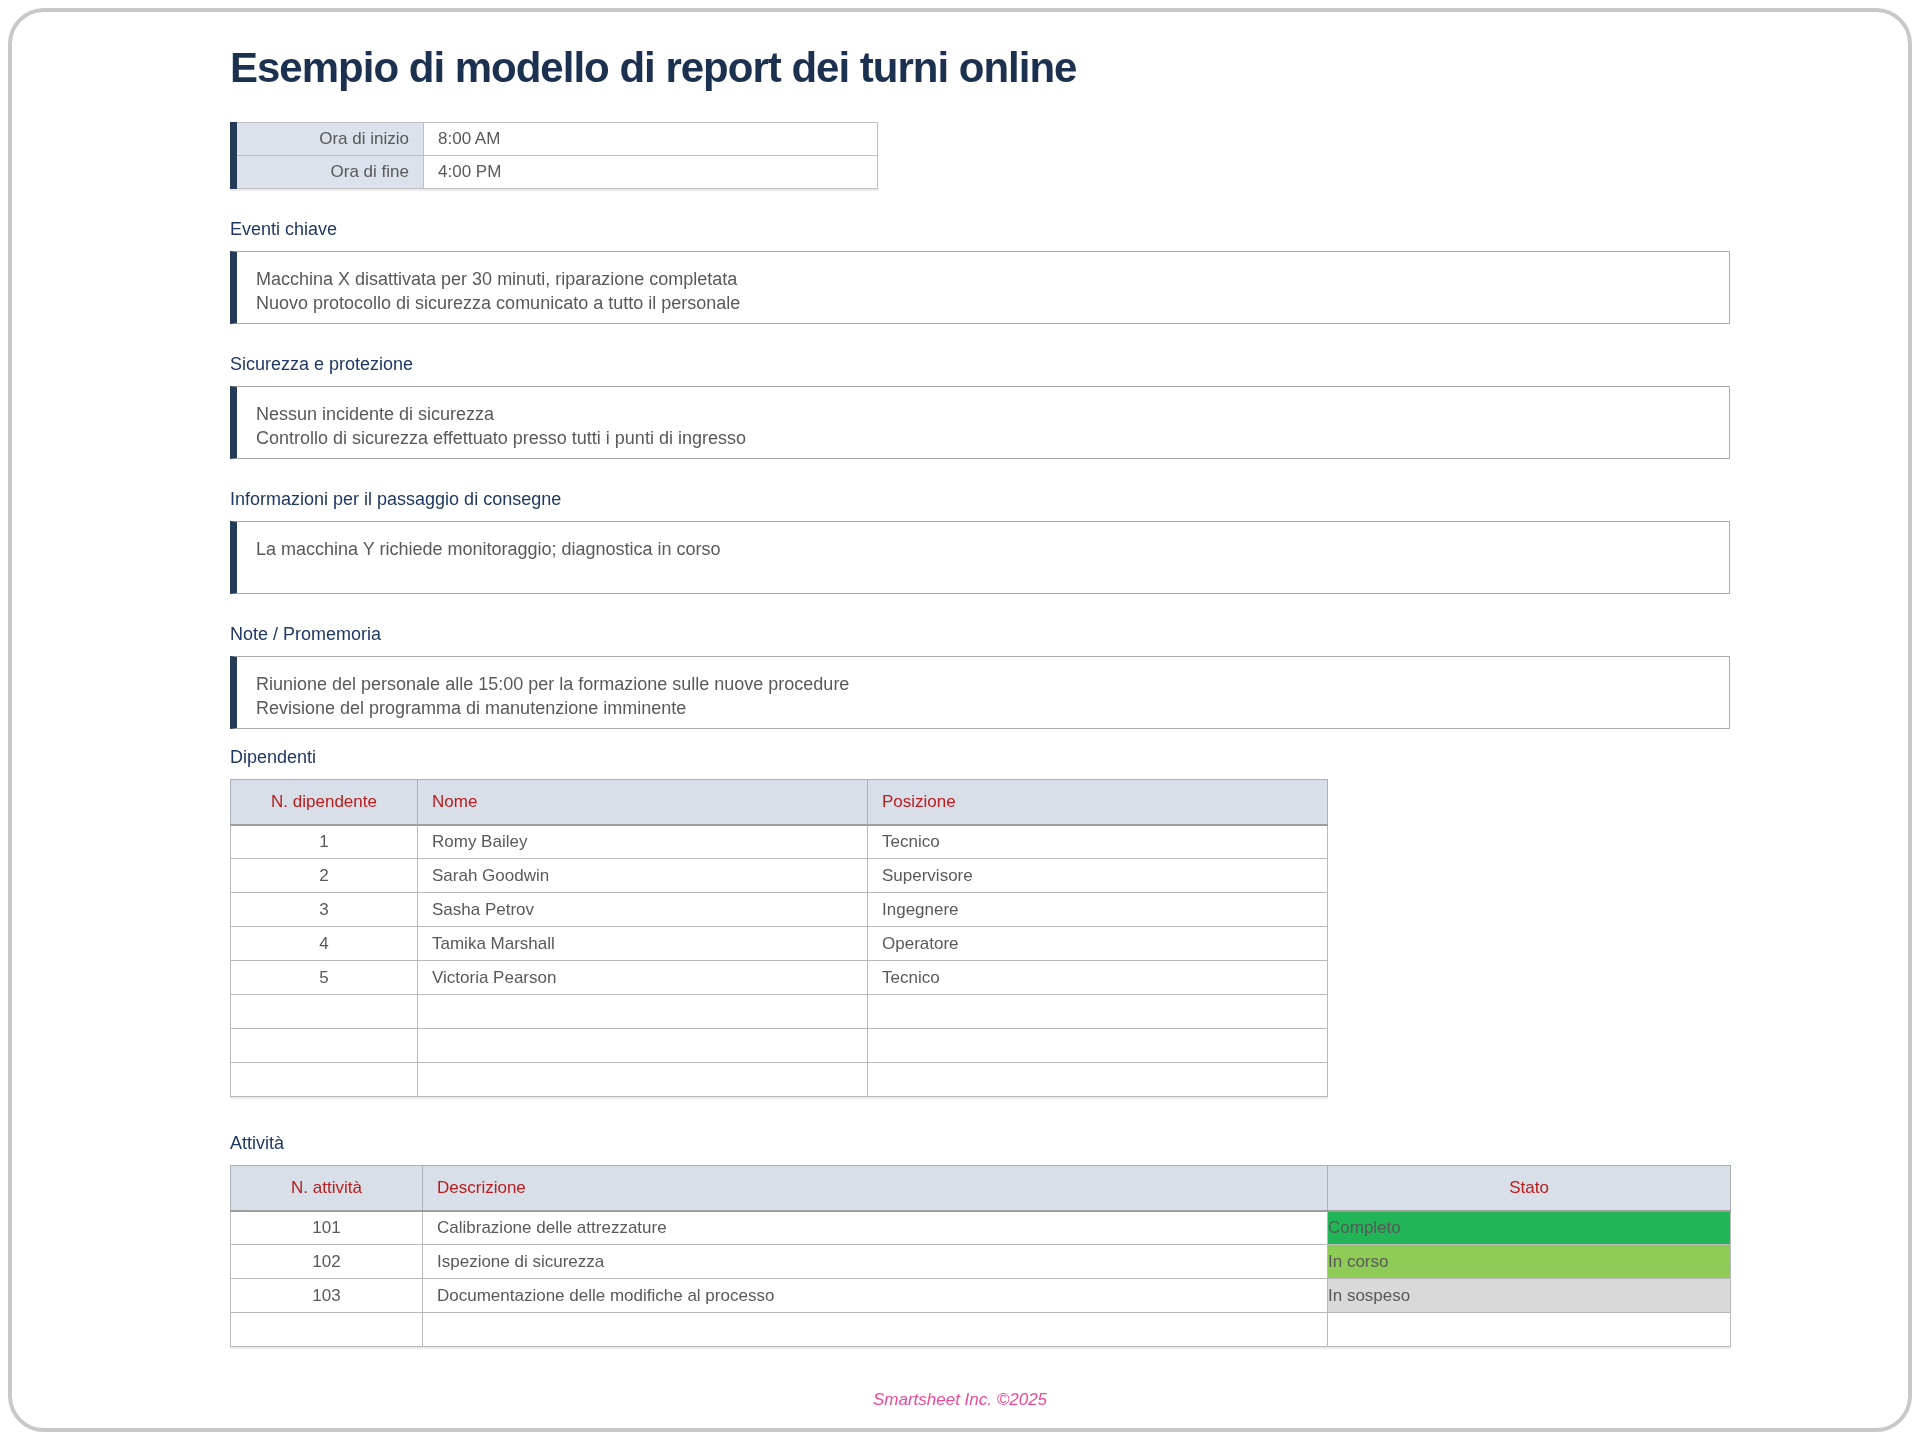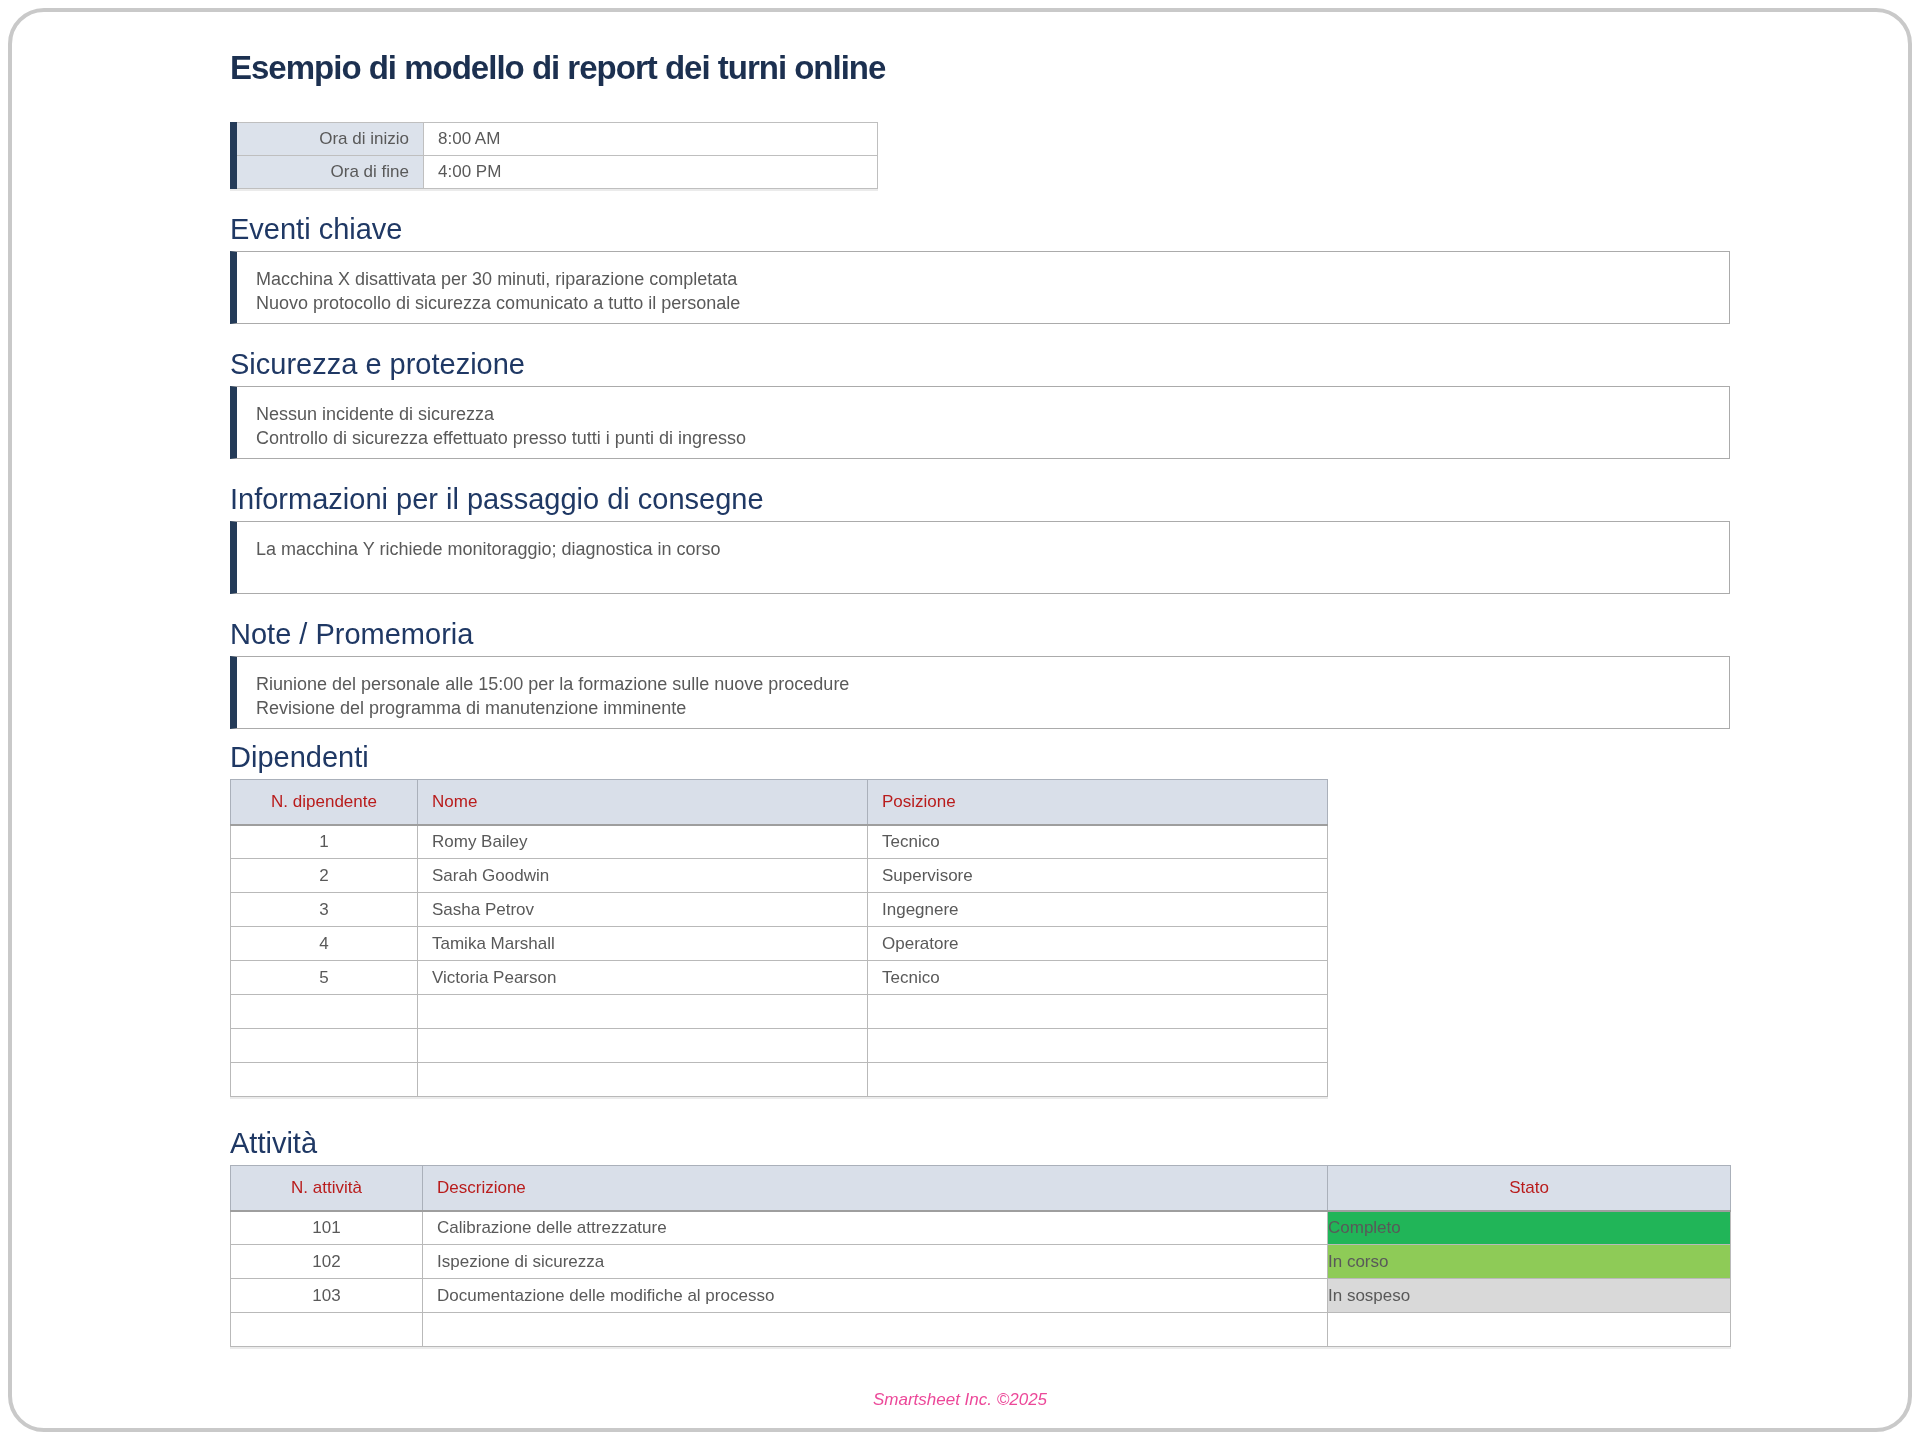--- a/index.html
+++ b/index.html
@@ -3,35 +3,35 @@
 <meta charset="utf-8">
 <style>
   * { margin:0; padding:0; box-sizing:border-box; }
   html,body { width:1920px; height:1440px; background:#fff; font-family:"Liberation Sans", sans-serif; }
   .page {
     position:relative; margin:8px; width:1904px; height:1424px;
     background:#fff; border:4px solid #c9c9c9; border-radius:36px; overflow:hidden;
   }
   .content { position:absolute; left:218px; top:28px; width:1500px; }
   .title {
-    font-size:33px; font-weight:bold; letter-spacing:-1px; color:#1c3050;
+    font-size:42px; font-weight:bold; letter-spacing:-1px; color:#1c3050;
     margin-bottom:26px; height:56px; line-height:56px;
   }
   
   .info-table {
     width:648px; border-collapse:collapse; table-layout:fixed;
     border:1px solid #a6a6a6; border-left:7px solid #243b58;
     box-shadow:0 2px 0 rgba(0,0,0,0.08);
   }
   .info-table td { height:33px; font-size:17px; color:#595959; border:1px solid #bfbfbf; }
   .info-table td.lbl { width:190px; background:#dce2eb; text-align:right; padding-right:14px; }
   .info-table td.val { background:#fff; text-align:left; padding-left:14px; }
   
   .section-heading {
-    margin-top:26px; margin-bottom:8px; font-size:29px; line-height:28px;
+    margin-top:26px; margin-bottom:8px; font-size:18px; line-height:28px;
     color:#1f3864; font-weight:normal;
   }
   .section-box {
     width:1500px; height:73px; border:1px solid #ababab; border-left:7px solid #243b58;
     padding:15px 18px 0 19px; background:#fff;
   }
   .section-box .line { font-size:18px; line-height:24px; color:#595959; }
   
   table.grid {
     border-collapse:collapse; table-layout:fixed;

